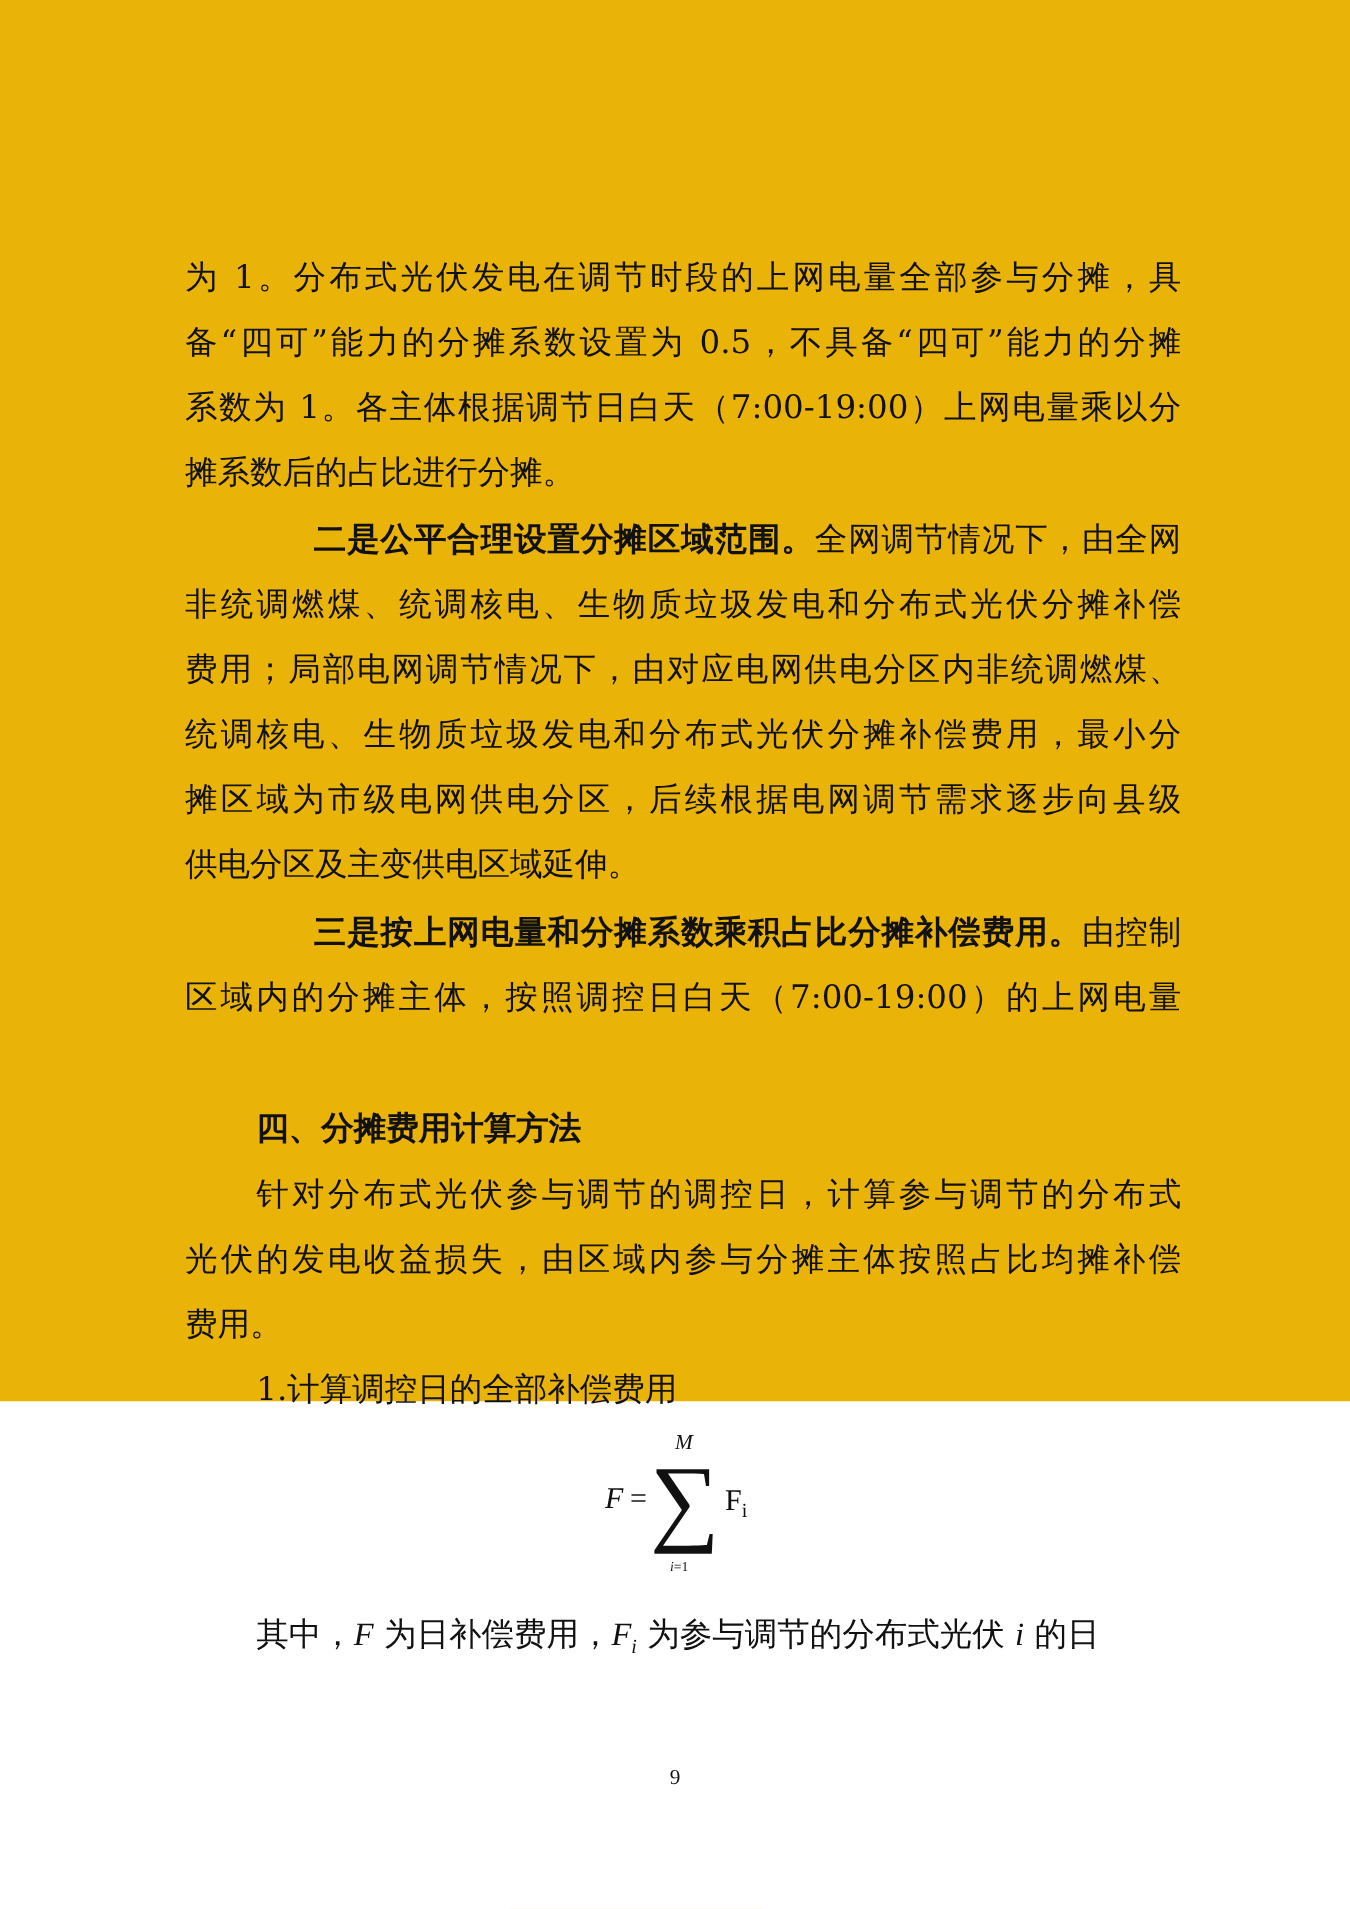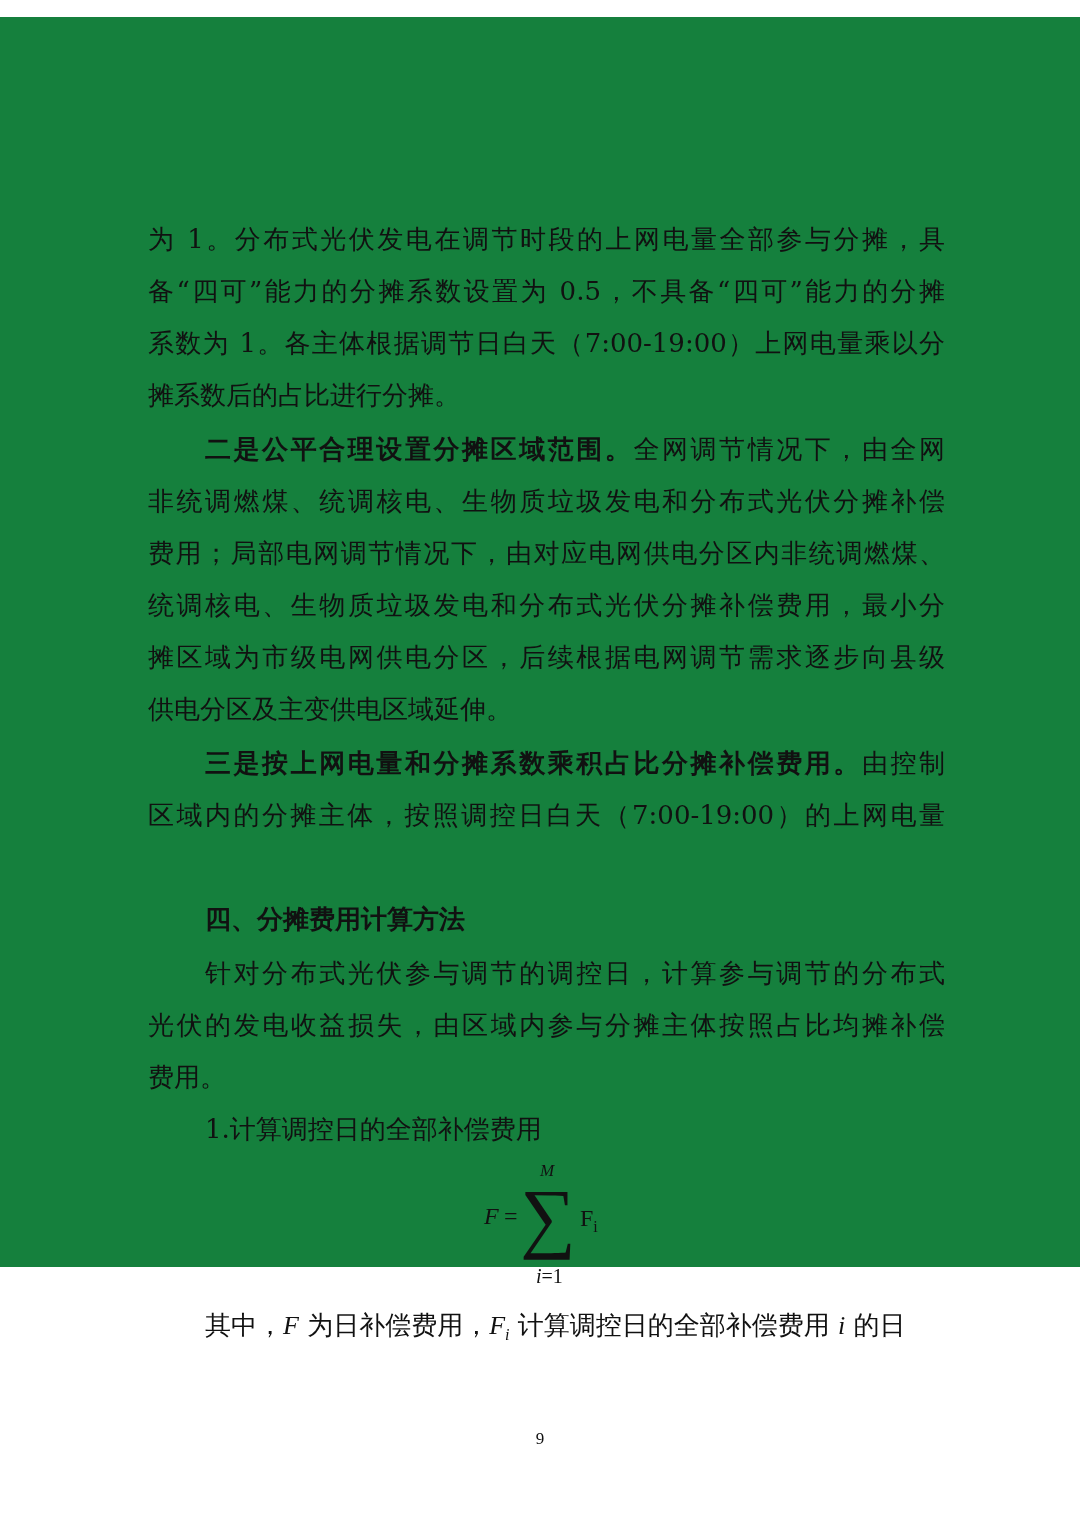--- a/index.html
+++ b/index.html
@@ -1,32 +1,32 @@
 <!DOCTYPE html>
 <html><head>
 <meta charset="utf-8">
 <style>
   html, body { margin: 0; padding: 0; background: #ffffff; }
   body { width: 1080px; height: 1527px; position: relative; overflow: hidden;
          font-family: "DejaVu Serif", "Liberation Serif", serif; color: #111111; }
-  .page { position: absolute; left: 0; top: 17px; width: 1080px; height: 1250px; background: #15803d; }
+  .page { position: absolute; left: 0; top: 0; width: 1080px; height: 1121px; background: #eab308; }
   .line { position: absolute; left: 148px; width: 797px; height: 40px; font-size: 26px;
           line-height: 40px; white-space: nowrap; text-align: justify; text-align-last: justify;
           letter-spacing: 0; }
   .line.indent { left: 205px; width: 740px; }
   .line.last { text-align-last: left; }
-  .b { font-weight: bold; font-family: "DejaVu Sans", "Liberation Sans", sans-serif; }
+  .b { font-weight: bold; font-family: "DejaVu Sans", "Liberation Sans", sans-serif; margin-left: 46px; }
   .heading { font-weight: bold; font-family: Liberation Mono, monospace; text-align-last: left; }
   .formula { position: absolute; left: 470px; top: 1140px; width: 160px; height: 140px;
              font-family: "Liberation Serif", "DejaVu Serif", serif; }
   .formula .lhs { position: absolute; left: 14px; top: 46px; font-size: 24px; font-style: italic; }
   .formula .eq { position: absolute; left: 34px; top: 46px; font-size: 24px; }
   .formula .sigma { position: absolute; left: 50px; top: 10px; font-size: 78px; line-height: 100px; }
   .formula .upper { position: absolute; left: 70px; top: 4px; font-size: 17px; font-style: italic; }
-  .formula .lower { position: absolute; left: 66px; top: 108px; font-size: 20px; }
+  .formula .lower { position: absolute; left: 66px; top: 108px; font-size: 11px; }
   .formula .lower i { font-style: italic; }
   .formula .rhs { position: absolute; left: 110px; top: 48px; font-size: 24px; }
   .formula .rhs sub { font-size: 16px; }
   .page-number { position: absolute; left: 0; width: 1080px; top: 1412px; text-align: center;
                  font-size: 17px; font-family: "Liberation Serif", serif; }
   .it { font-style: italic; font-family: "Liberation Serif", serif; }
 </style>
 </head>
 <body>
 
@@ -62,17 +62,17 @@
   <div class="formula">
     <span class="lhs">F</span>
     <span class="eq">=</span>
     <span class="upper">M</span>
     <span class="sigma">∑</span>
     <span class="lower"><i>i</i><span>=1</span></span>
     <span class="rhs"><span>F</span><sub>i</sub></span>
   </div>
 
   <div class="line indent last" style="top:1288px">
-    <span>其中，</span><span class="it">F</span><span> 为日补偿费用，</span><span class="it">F</span><sub class="it" style="font-size:16px">i</sub><span> 计算调控日的全部补偿费用 </span><span class="it">i</span><span> 的日</span>
+    <span>其中，</span><span class="it">F</span><span> 为日补偿费用，</span><span class="it">F</span><sub class="it" style="font-size:16px">i</sub><span> 为参与调节的分布式光伏 </span><span class="it">i</span><span> 的日</span>
   </div>
 
   <div class="page-number">9</div>
 </div>
 
 </body></html>

